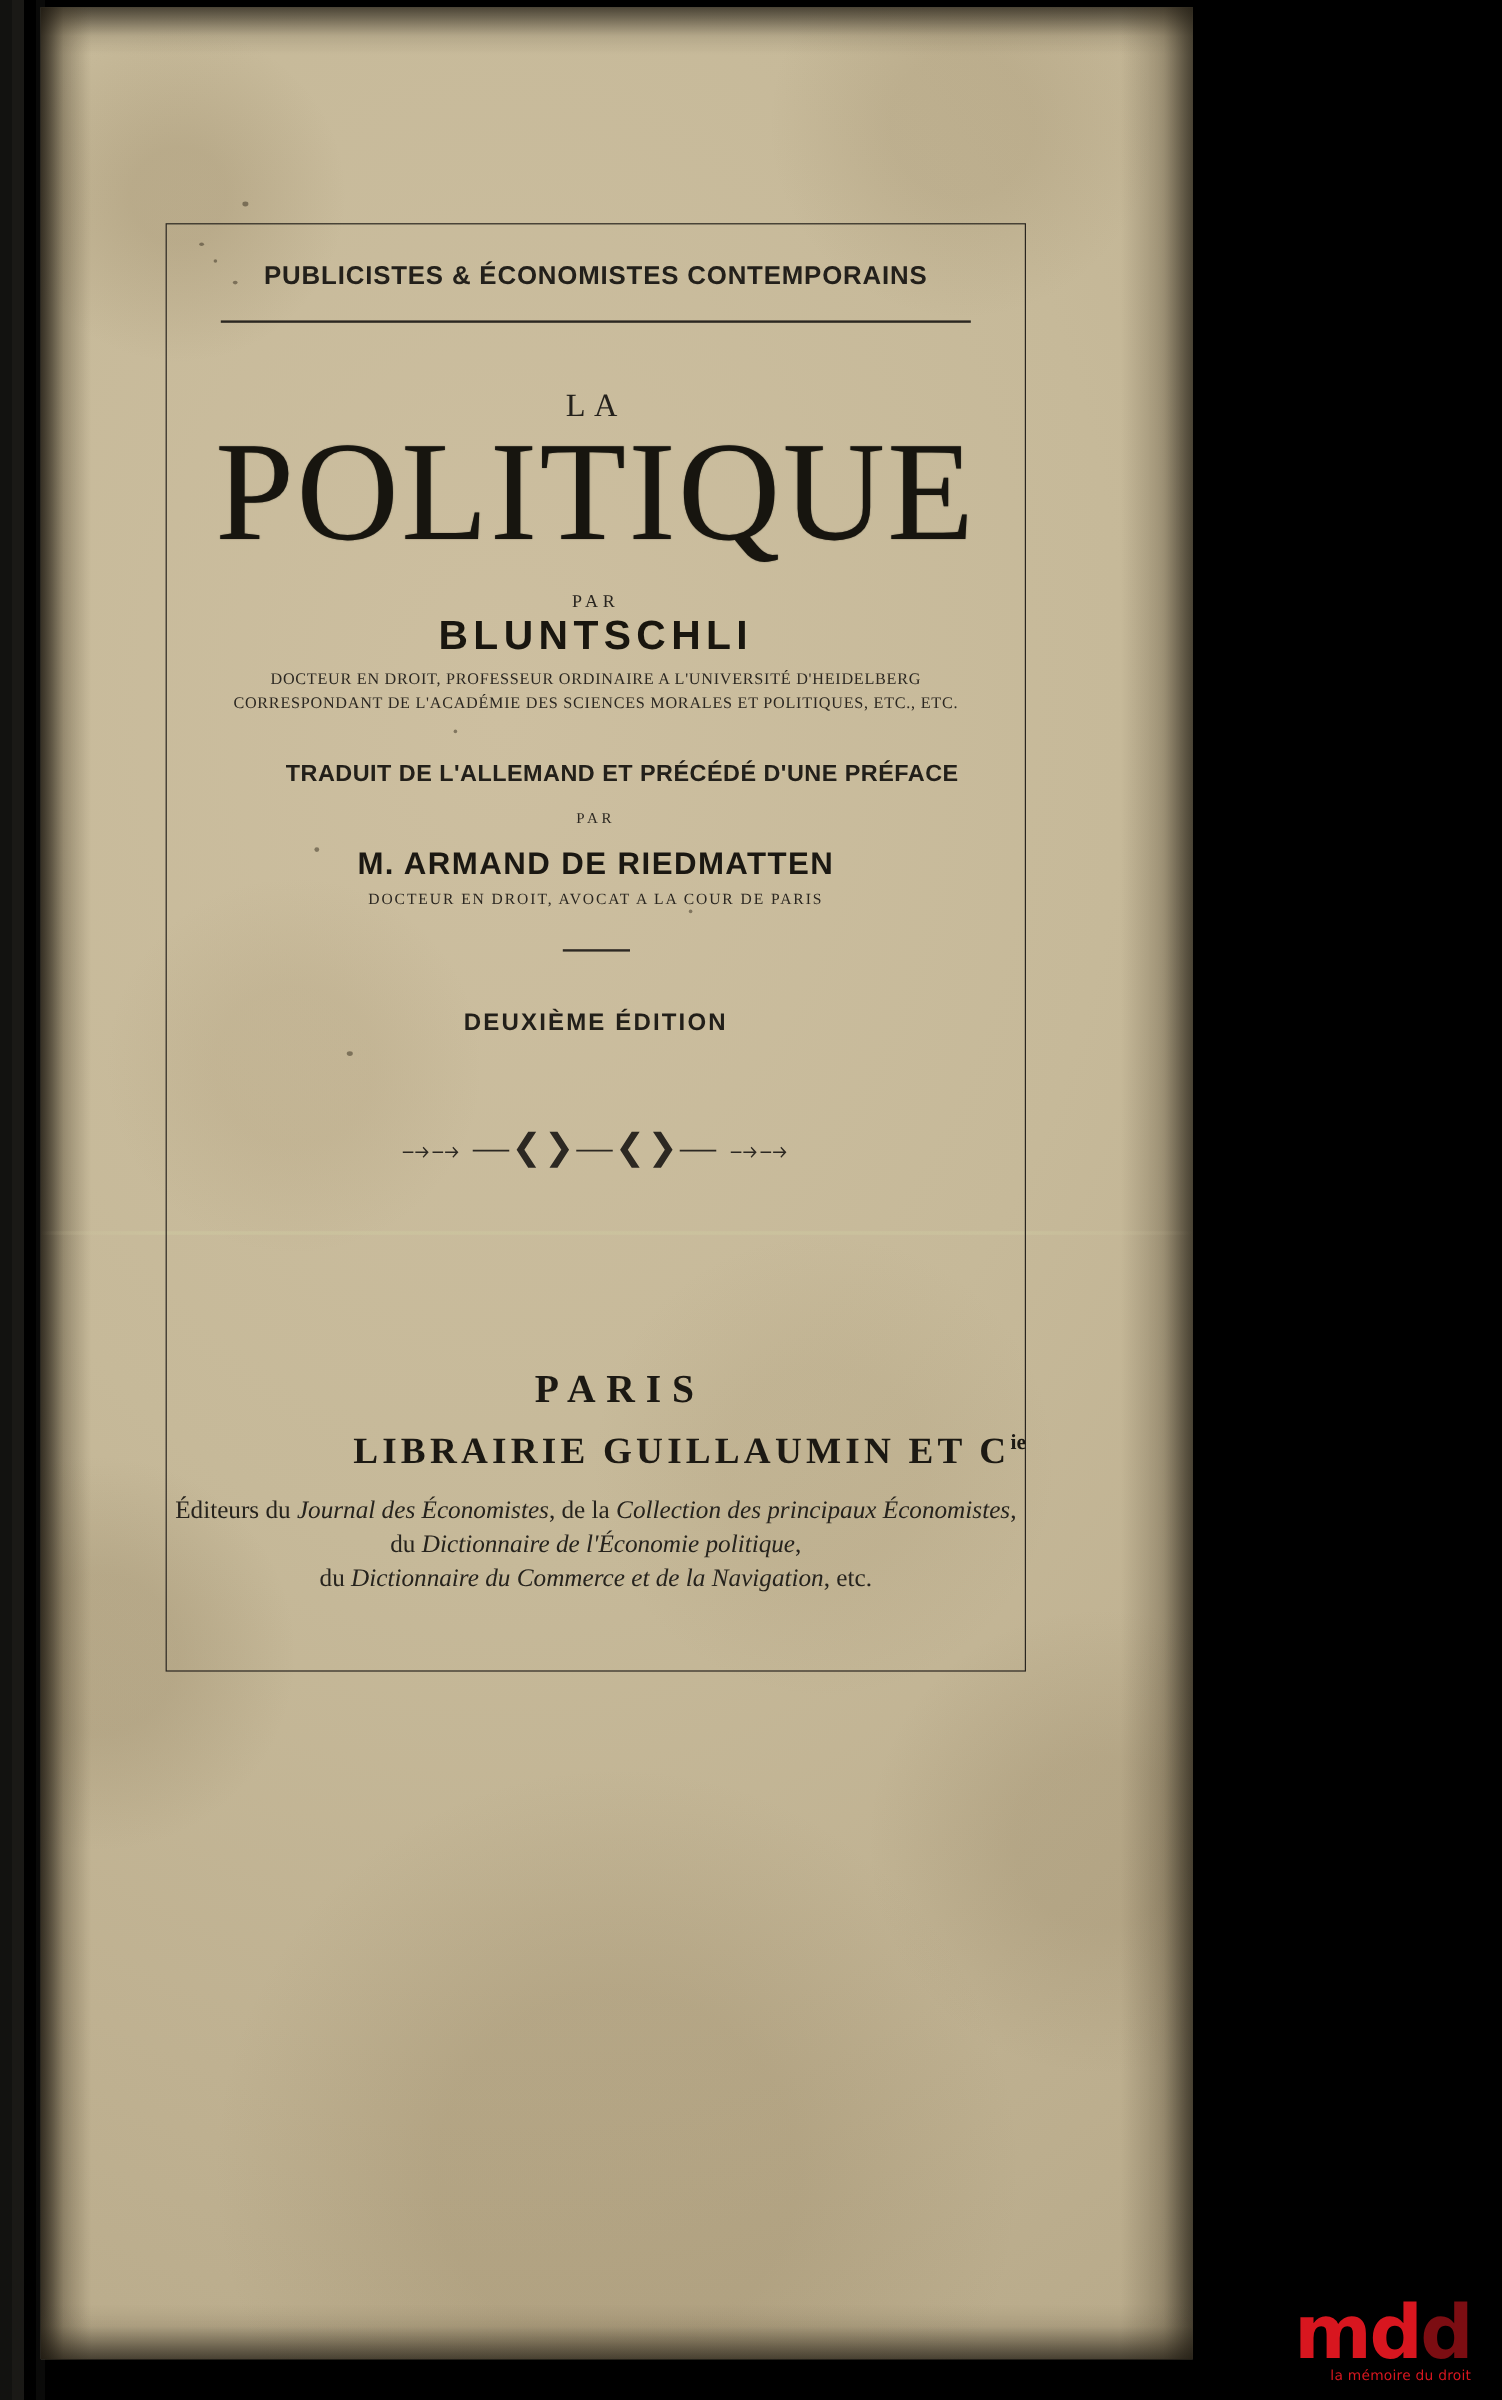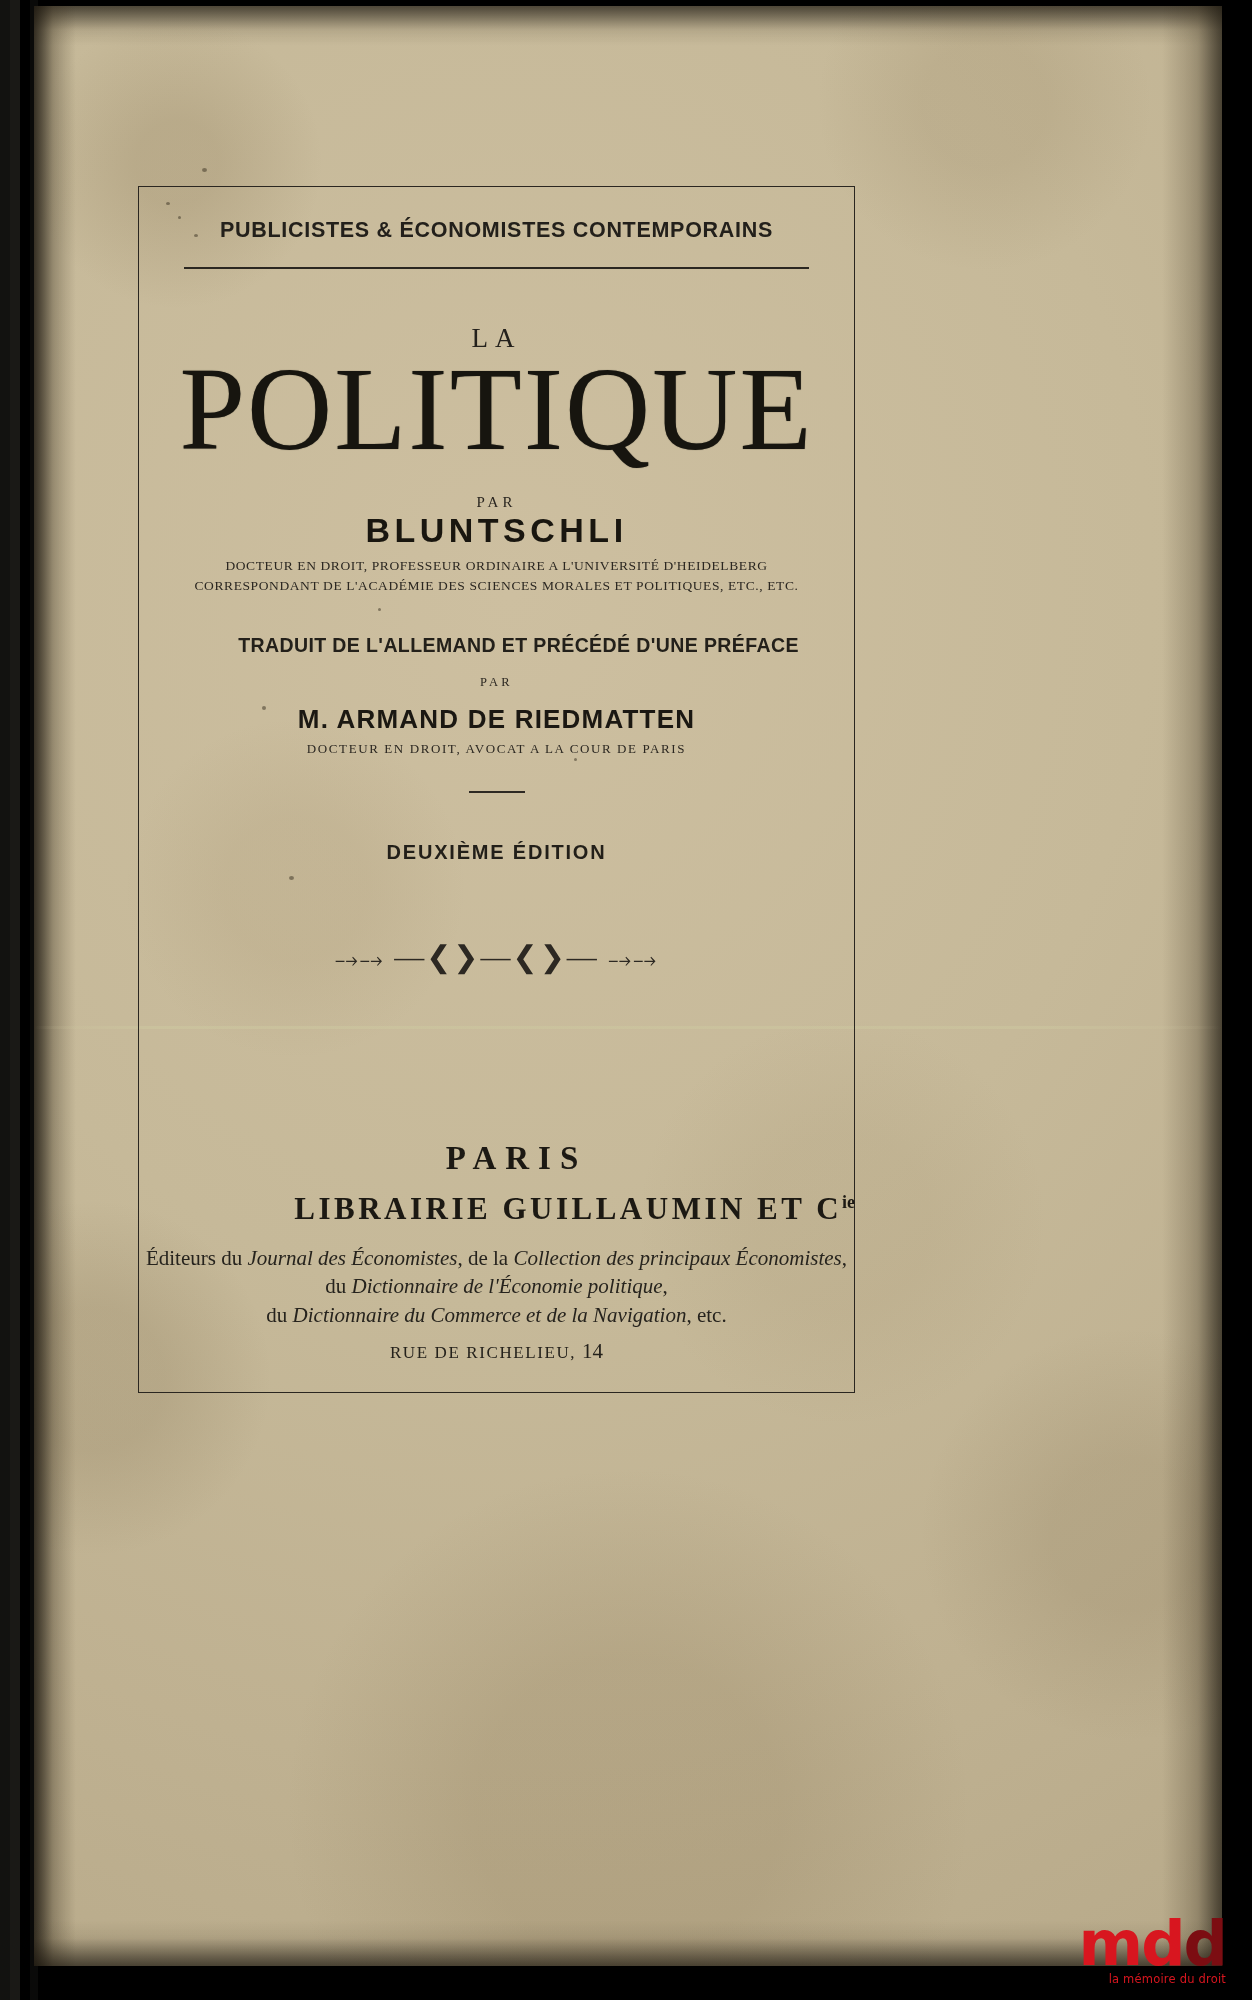--- a/index.html
+++ b/index.html
@@ -29,21 +29,21 @@
     inset: 0;
     background:
       linear-gradient(90deg, #121210 0 0.8%, #1a1916 0.8% 1.6%, #000 1.6% 2.4%, #0a0a09 2.4% 3%, transparent 3% 97%, #000 97% 100%);
   }
 
   
   .paper {
     position: absolute;
     left: 34px;
     top: 6px;
-    width: 1188px;
+    width: 960px;
     height: 1960px;
     background:
       radial-gradient(ellipse 120% 80% at 40% 30%, #cdbfa0 0%, #c6b999 45%, #bfb191 75%, #b8aa8a 100%);
     box-shadow: 0 0 30px rgba(0,0,0,0.6) inset;
   }
   
   .paper::before {
     content: "";
     position: absolute;
     inset: 0;
@@ -396,24 +396,20 @@
           <span>Éditeurs du </span><i>Journal des Économistes</i><span>, de la </span><i>Collection des principaux Économistes</i><span>,</span>
         </div>
         <div>
           <span>du </span><i>Dictionnaire de l'Économie politique</i><span>,</span>
         </div>
         <div>
           <span>du </span><i>Dictionnaire du Commerce et de la Navigation</i><span>, etc.</span>
         </div>
       </div>
 
-      <div class="address">
-        <span>RUE DE RICHELIEU,</span>
-        <span class="num">14</span>
-      </div>
 
     </div>
   </div>
 
   <div class="logo">
     <div class="logo-mark"><span>m</span><span>d</span><span class="d2">d</span></div>
     <div class="logo-sub">la mémoire du droit</div>
   </div>
 
 </div>

